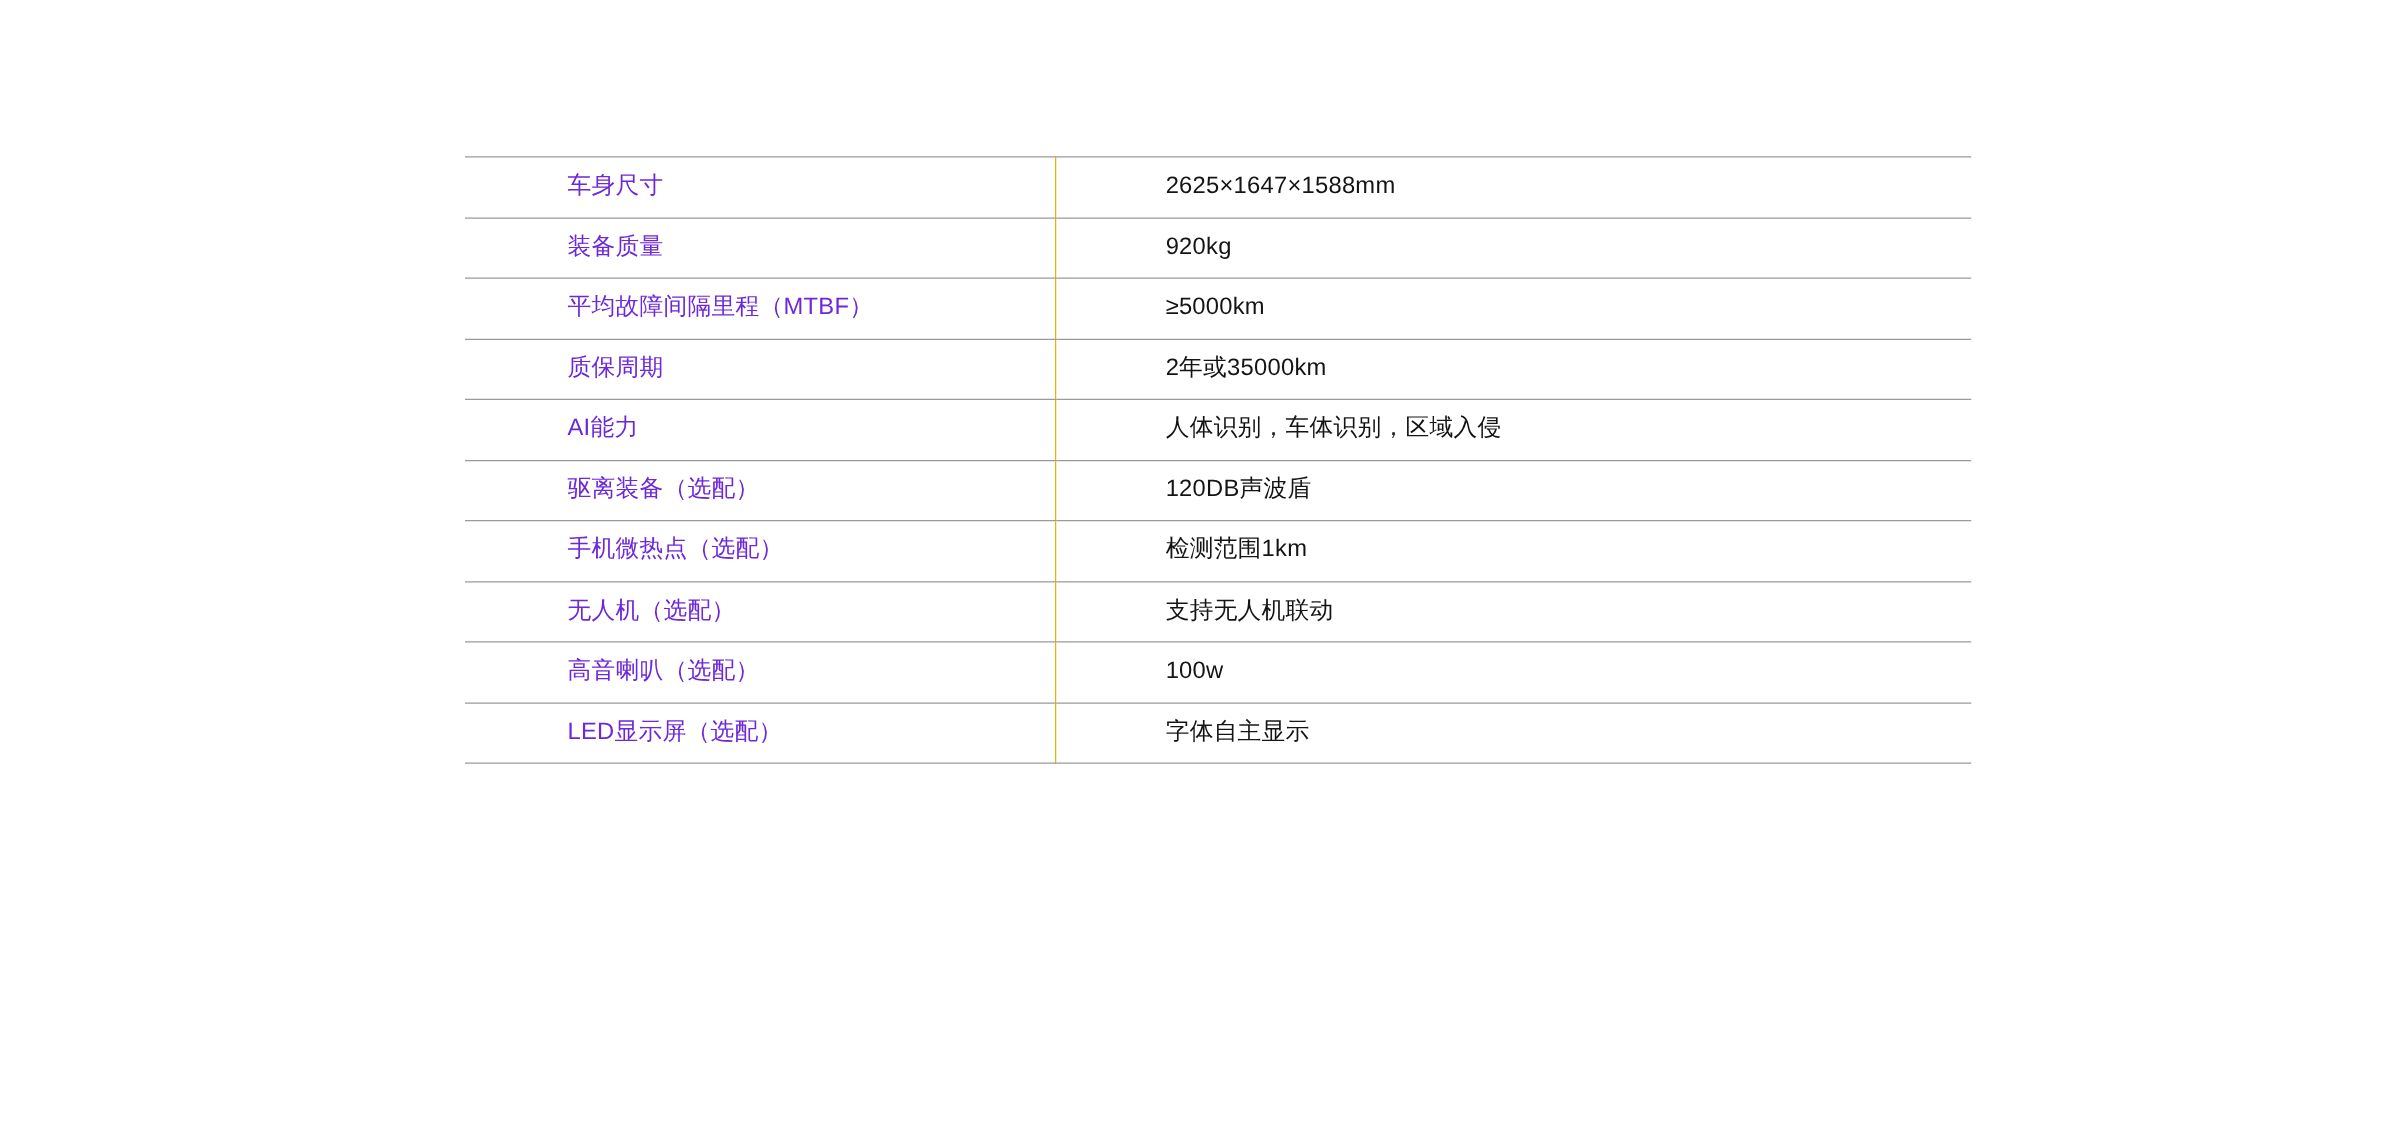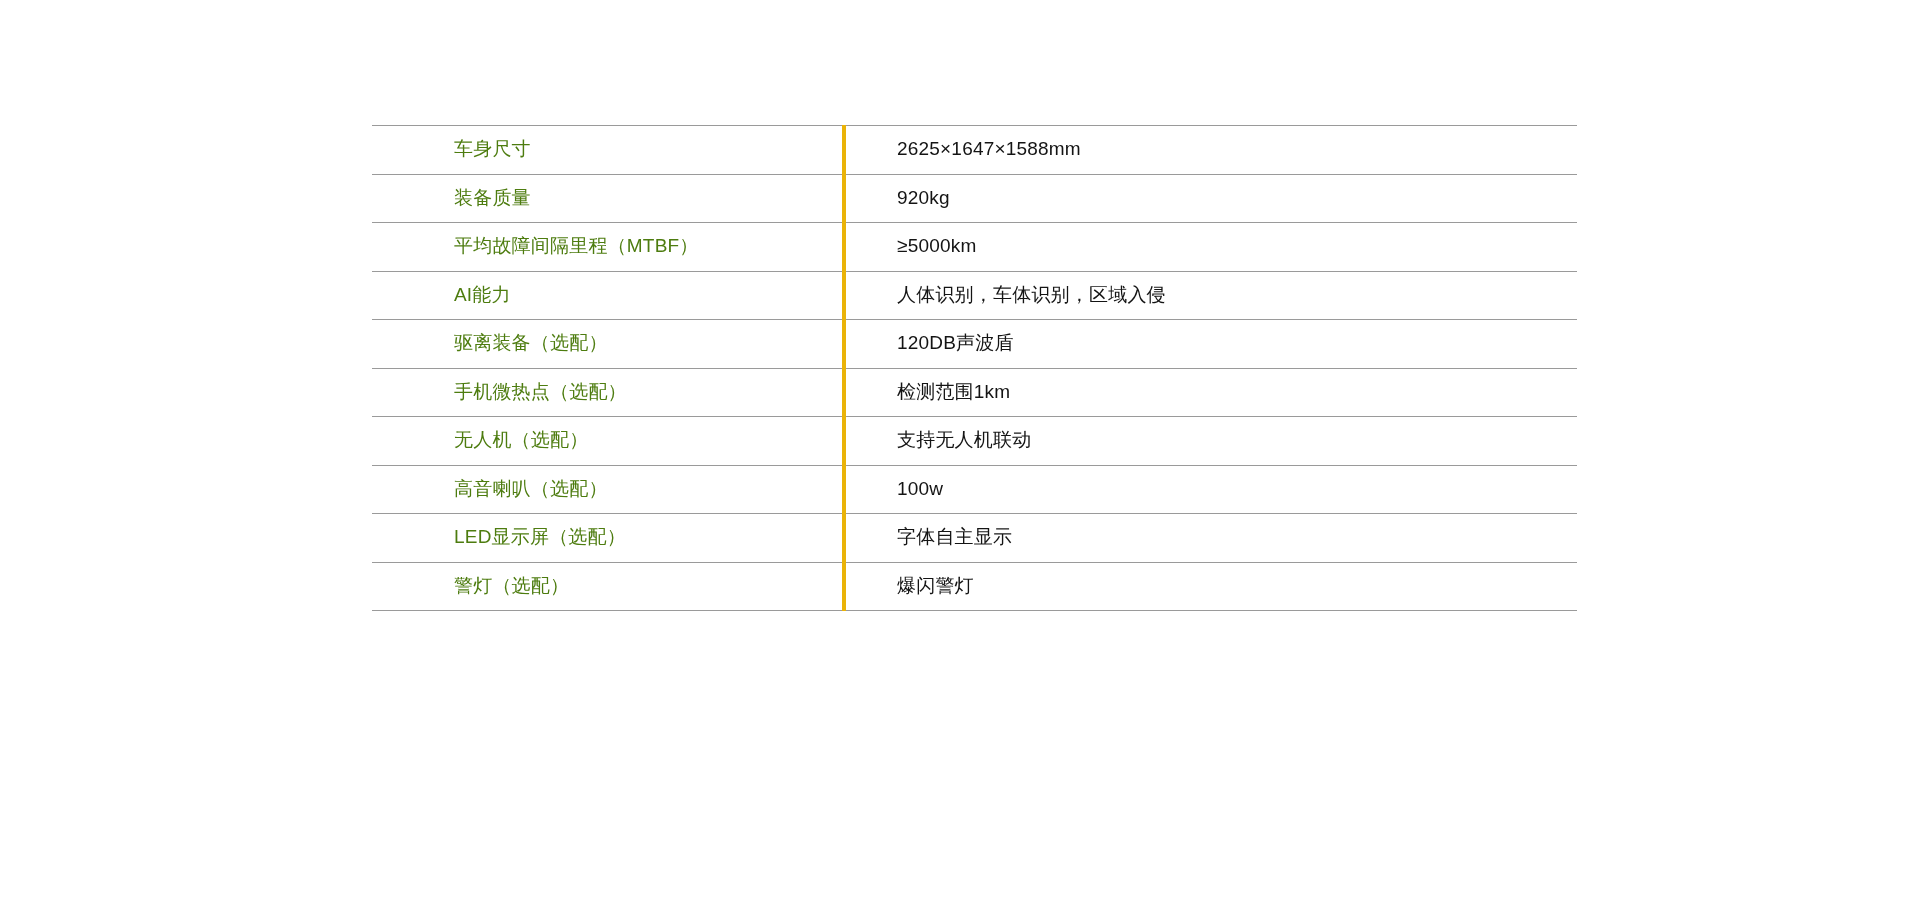--- a/index.html
+++ b/index.html
@@ -38,28 +38,28 @@
     font-size: 19px;
     line-height: 1.4;
     font-weight: 400;
     letter-spacing: 0.2px;
   }
   .spec-table tr:first-child td {
     border-top: 1px solid #9a9a9a;
   }
   td.label-cell {
     width: 472px;
-    border-right: 4px solid #eab308;
+    border-right: 1px solid #eab308;
     padding-left: 82px;
     box-sizing: border-box;
-    color: #4d7c0f;
+    color: #6d28d9;
   }
   td.value-cell {
     width: 733px;
-    padding-left: 51px;
+    padding-left: 88px;
     box-sizing: border-box;
     color: #141414;
   }
 </style>
 </head>
 <body>
 
 <div class="page">
   <table class="spec-table">
     <tbody>
@@ -67,20 +67,24 @@
         <td class="label-cell">车身尺寸</td>
         <td class="value-cell">2625×1647×1588mm</td>
       </tr>
       <tr>
         <td class="label-cell">装备质量</td>
         <td class="value-cell">920kg</td>
       </tr>
       <tr>
         <td class="label-cell">平均故障间隔里程（MTBF）</td>
         <td class="value-cell">≥5000km</td>
+      </tr>
+      <tr>
+        <td class="label-cell">质保周期</td>
+        <td class="value-cell">2年或35000km</td>
       </tr>
       <tr>
         <td class="label-cell">AI能力</td>
         <td class="value-cell">人体识别，车体识别，区域入侵</td>
       </tr>
       <tr>
         <td class="label-cell">驱离装备（选配）</td>
         <td class="value-cell">120DB声波盾</td>
       </tr>
       <tr>
@@ -92,19 +96,15 @@
         <td class="value-cell">支持无人机联动</td>
       </tr>
       <tr>
         <td class="label-cell">高音喇叭（选配）</td>
         <td class="value-cell">100w</td>
       </tr>
       <tr>
         <td class="label-cell">LED显示屏（选配）</td>
         <td class="value-cell">字体自主显示</td>
       </tr>
-      <tr>
-        <td class="label-cell">警灯（选配）</td>
-        <td class="value-cell">爆闪警灯</td>
-      </tr>
     </tbody>
   </table>
 </div>
 
 </body></html>

